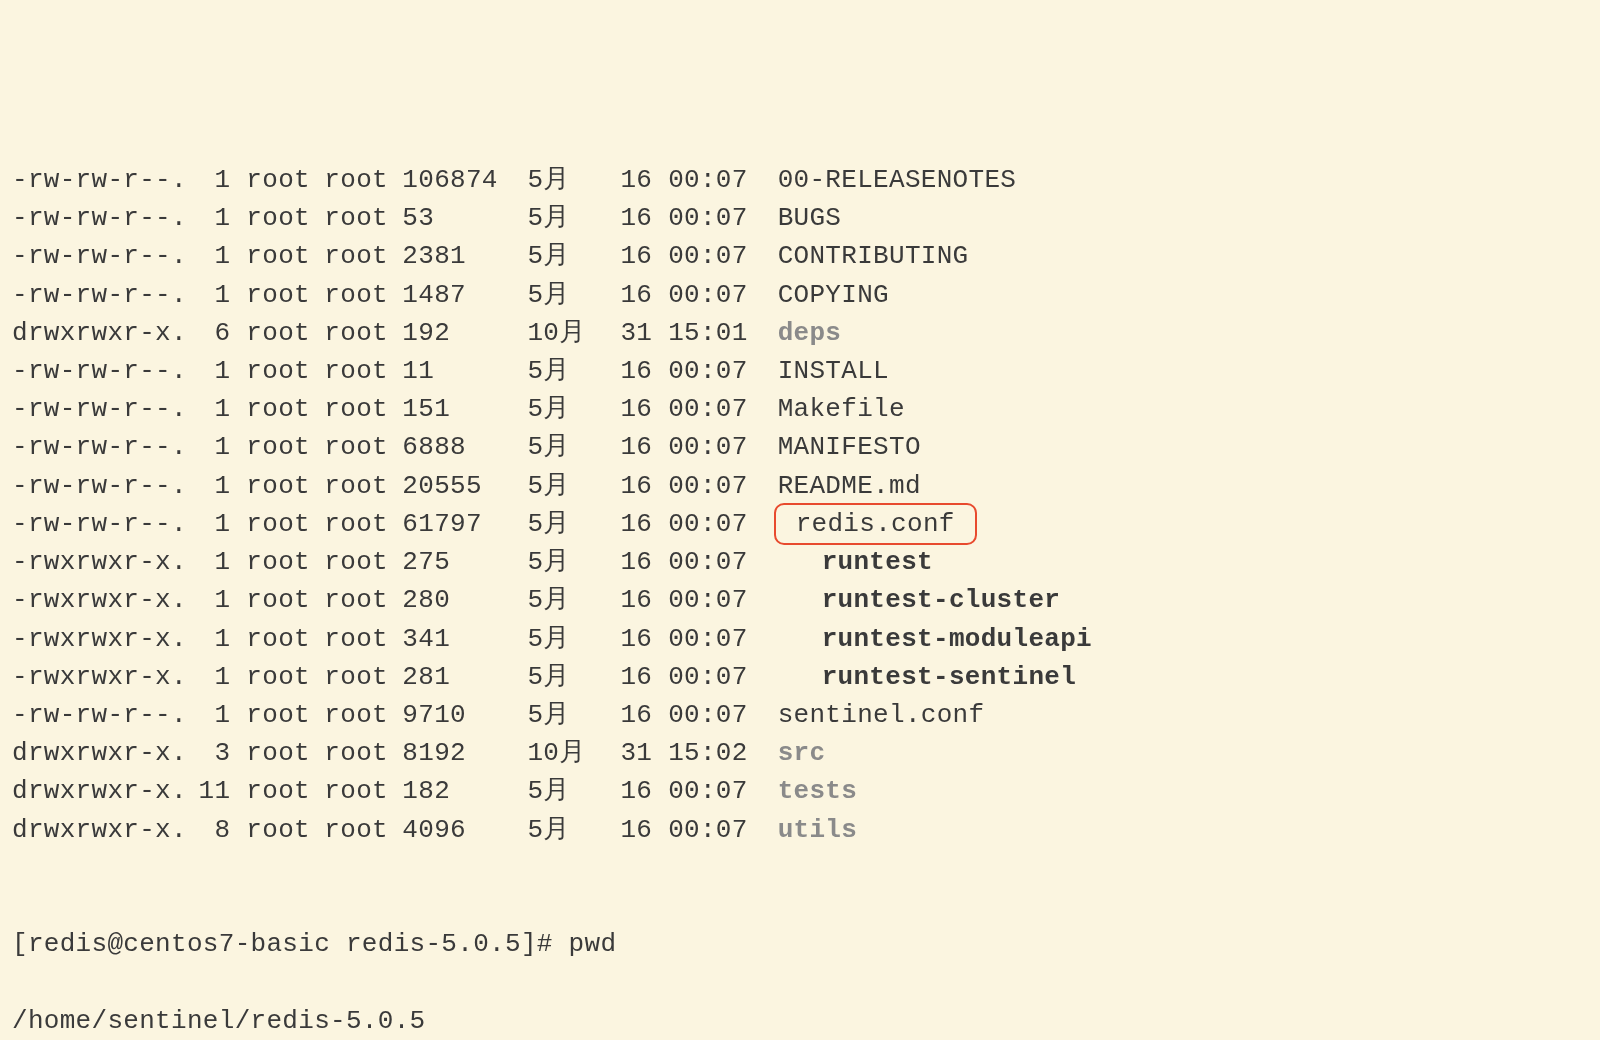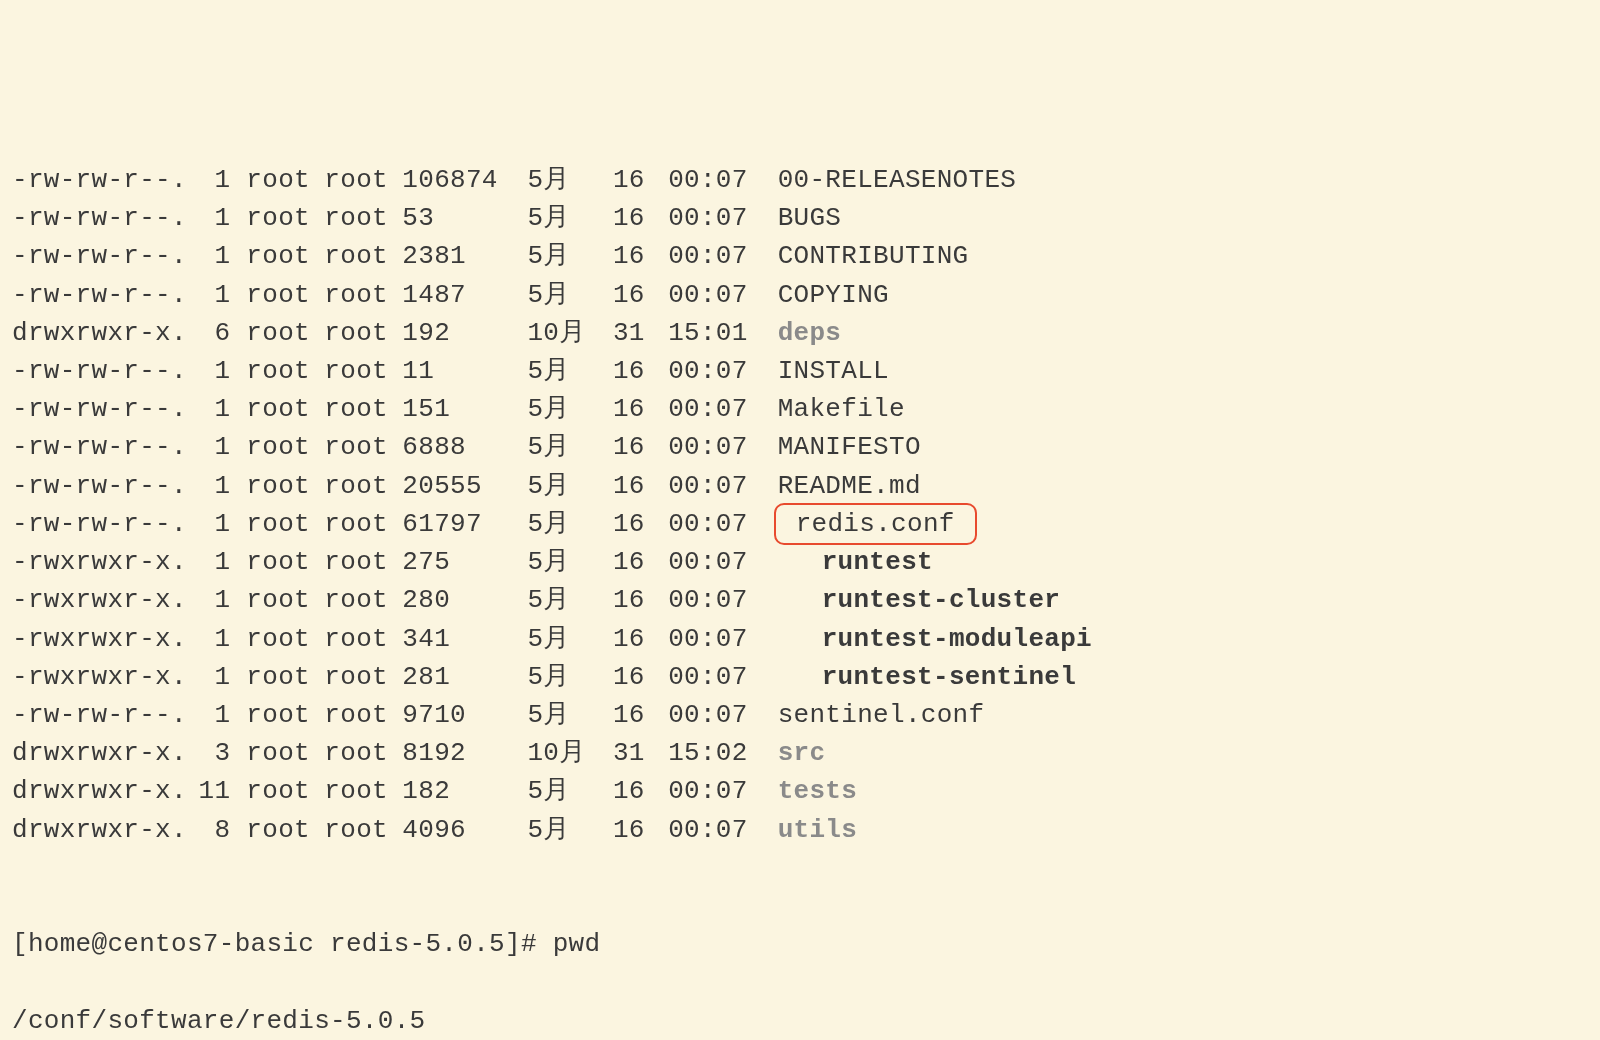--- a/index.html
+++ b/index.html
@@ -19,38 +19,38 @@
     }
     .row {
       display: block;
     }
     .perms { display: inline-block; width: 11ch; font-family: Liberation Mono, monospace; }
     .links { display: inline-block; width: 3ch; text-align: right; }
     .owner { display: inline-block; width: 5ch; }
     .group { display: inline-block; width: 5ch; }
     .size { display: inline-block; width: 7ch; text-align: left; }
     .month { display: inline-block; width: 5ch; }
-    .day { display: inline-block; width: 3ch; text-align: center; }
+    .day { display: inline-block; width: 3ch; text-align: right; }
     .time { display: inline-block; width: 6ch; }
     .dir { color: #8a8a8a; font-weight: 700; }
     .exec { color: #3a3a3a; font-weight: 700; margin-left: 44px; }
     .normal { color: #3a3a3a; }
     .highlighted {
       border: 2.5px solid #e84a2e;
       border-radius: 10px;
       padding: 0 20px;
       display: inline-block;
       margin: -2px -4px;
     }
     .prompt { color: #3a3a3a; }
   </style>
 </head>
 <body>
 
 
 
 <div id="terminal-output"><div class="row"><span class="perms">-rw-rw-r--.</span><span class="links">1</span> <span class="owner">root</span><span class="group">root</span><span class="size">106874</span> <span class="month">5月  </span><span class="day">16</span> <span class="time">00:07</span> <span class="normal">00-RELEASENOTES</span></div><div class="row"><span class="perms">-rw-rw-r--.</span><span class="links">1</span> <span class="owner">root</span><span class="group">root</span><span class="size">53</span> <span class="month">5月  </span><span class="day">16</span> <span class="time">00:07</span> <span class="normal">BUGS</span></div><div class="row"><span class="perms">-rw-rw-r--.</span><span class="links">1</span> <span class="owner">root</span><span class="group">root</span><span class="size">2381</span> <span class="month">5月  </span><span class="day">16</span> <span class="time">00:07</span> <span class="normal">CONTRIBUTING</span></div><div class="row"><span class="perms">-rw-rw-r--.</span><span class="links">1</span> <span class="owner">root</span><span class="group">root</span><span class="size">1487</span> <span class="month">5月  </span><span class="day">16</span> <span class="time">00:07</span> <span class="normal">COPYING</span></div><div class="row"><span class="perms">drwxrwxr-x.</span><span class="links">6</span> <span class="owner">root</span><span class="group">root</span><span class="size">192</span> <span class="month">10月 </span><span class="day">31</span> <span class="time">15:01</span> <span class="dir">deps</span></div><div class="row"><span class="perms">-rw-rw-r--.</span><span class="links">1</span> <span class="owner">root</span><span class="group">root</span><span class="size">11</span> <span class="month">5月  </span><span class="day">16</span> <span class="time">00:07</span> <span class="normal">INSTALL</span></div><div class="row"><span class="perms">-rw-rw-r--.</span><span class="links">1</span> <span class="owner">root</span><span class="group">root</span><span class="size">151</span> <span class="month">5月  </span><span class="day">16</span> <span class="time">00:07</span> <span class="normal">Makefile</span></div><div class="row"><span class="perms">-rw-rw-r--.</span><span class="links">1</span> <span class="owner">root</span><span class="group">root</span><span class="size">6888</span> <span class="month">5月  </span><span class="day">16</span> <span class="time">00:07</span> <span class="normal">MANIFESTO</span></div><div class="row"><span class="perms">-rw-rw-r--.</span><span class="links">1</span> <span class="owner">root</span><span class="group">root</span><span class="size">20555</span> <span class="month">5月  </span><span class="day">16</span> <span class="time">00:07</span> <span class="normal">README.md</span></div><div class="row"><span class="perms">-rw-rw-r--.</span><span class="links">1</span> <span class="owner">root</span><span class="group">root</span><span class="size">61797</span> <span class="month">5月  </span><span class="day">16</span> <span class="time">00:07</span> <span class="highlighted normal">redis.conf</span></div><div class="row"><span class="perms">-rwxrwxr-x.</span><span class="links">1</span> <span class="owner">root</span><span class="group">root</span><span class="size">275</span> <span class="month">5月  </span><span class="day">16</span> <span class="time">00:07</span> <span class="exec">runtest</span></div><div class="row"><span class="perms">-rwxrwxr-x.</span><span class="links">1</span> <span class="owner">root</span><span class="group">root</span><span class="size">280</span> <span class="month">5月  </span><span class="day">16</span> <span class="time">00:07</span> <span class="exec">runtest-cluster</span></div><div class="row"><span class="perms">-rwxrwxr-x.</span><span class="links">1</span> <span class="owner">root</span><span class="group">root</span><span class="size">341</span> <span class="month">5月  </span><span class="day">16</span> <span class="time">00:07</span> <span class="exec">runtest-moduleapi</span></div><div class="row"><span class="perms">-rwxrwxr-x.</span><span class="links">1</span> <span class="owner">root</span><span class="group">root</span><span class="size">281</span> <span class="month">5月  </span><span class="day">16</span> <span class="time">00:07</span> <span class="exec">runtest-sentinel</span></div><div class="row"><span class="perms">-rw-rw-r--.</span><span class="links">1</span> <span class="owner">root</span><span class="group">root</span><span class="size">9710</span> <span class="month">5月  </span><span class="day">16</span> <span class="time">00:07</span> <span class="normal">sentinel.conf</span></div><div class="row"><span class="perms">drwxrwxr-x.</span><span class="links">3</span> <span class="owner">root</span><span class="group">root</span><span class="size">8192</span> <span class="month">10月 </span><span class="day">31</span> <span class="time">15:02</span> <span class="dir">src</span></div><div class="row"><span class="perms">drwxrwxr-x.</span><span class="links">11</span> <span class="owner">root</span><span class="group">root</span><span class="size">182</span> <span class="month">5月  </span><span class="day">16</span> <span class="time">00:07</span> <span class="dir">tests</span></div><div class="row"><span class="perms">drwxrwxr-x.</span><span class="links">8</span> <span class="owner">root</span><span class="group">root</span><span class="size">4096</span> <span class="month">5月  </span><span class="day">16</span> <span class="time">00:07</span> <span class="dir">utils</span></div></div>
 
-<div class="row prompt">[home@centos7-basic redis-5.0.5]# pwd</div>
-<div class="row">/conf/software/redis-5.0.5</div>
+<div class="row prompt">[redis@centos7-basic redis-5.0.5]# pwd</div>
+<div class="row">/home/sentinel/redis-5.0.5</div>
 
 
 
 
 </body></html>

